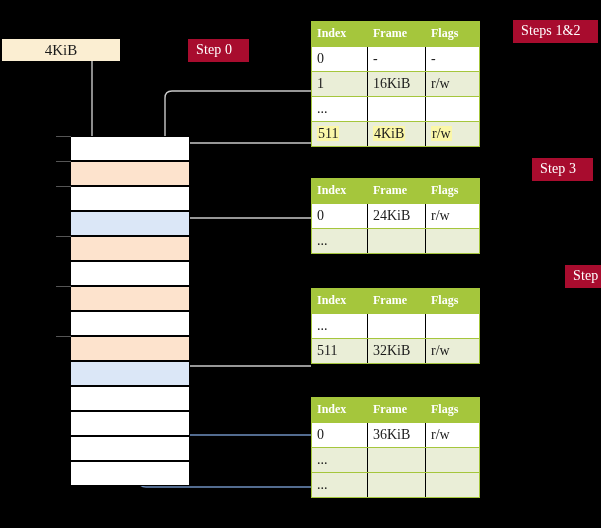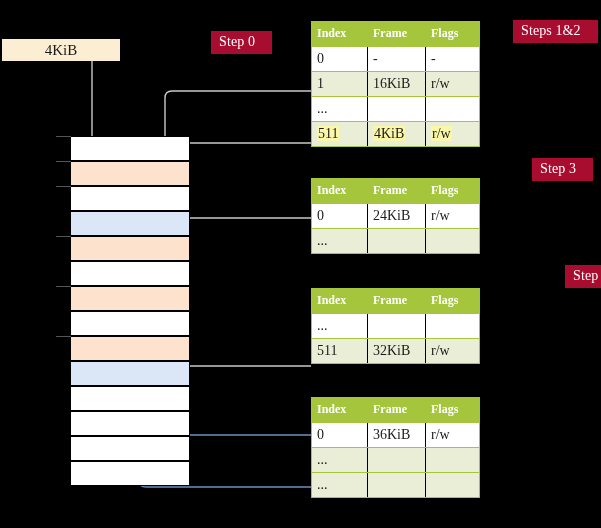--- a/index.html
+++ b/index.html
@@ -172,21 +172,21 @@
         <div class="tick" style="top: -1px;"></div>
       </div>
       <div class="memrow blue" style="top: 225px;"></div>
       <div class="memrow white" style="top: 250px;"></div>
       <div class="memrow white" style="top: 275px;"></div>
       <div class="memrow white" style="top: 300px;"></div>
       <div class="memrow white" style="top: 325px;"></div>
     </div>
 
   <div id="badge-layer">
-      <div class="badge" style="left: 188px; top: 31px; margin-left: 23px;">Step 0</div>
+      <div class="badge" style="left: 188px; top: 39px;">Step 0</div>
       <div class="badge" style="left: 513px; top: 20px;">Steps 1&amp;2</div>
       <div class="badge" style="left: 532px; top: 158px;">Step 3</div>
       <div class="badge" style="left: 517px; top: 265px; margin-left: 48px;">Step 4</div>
     </div>
 
   <div id="table-layer">
       <table class="ptable" style="left: 311px; top: 21px;">
         <thead>
           <tr>
             <th class="col-i">Index</th>

